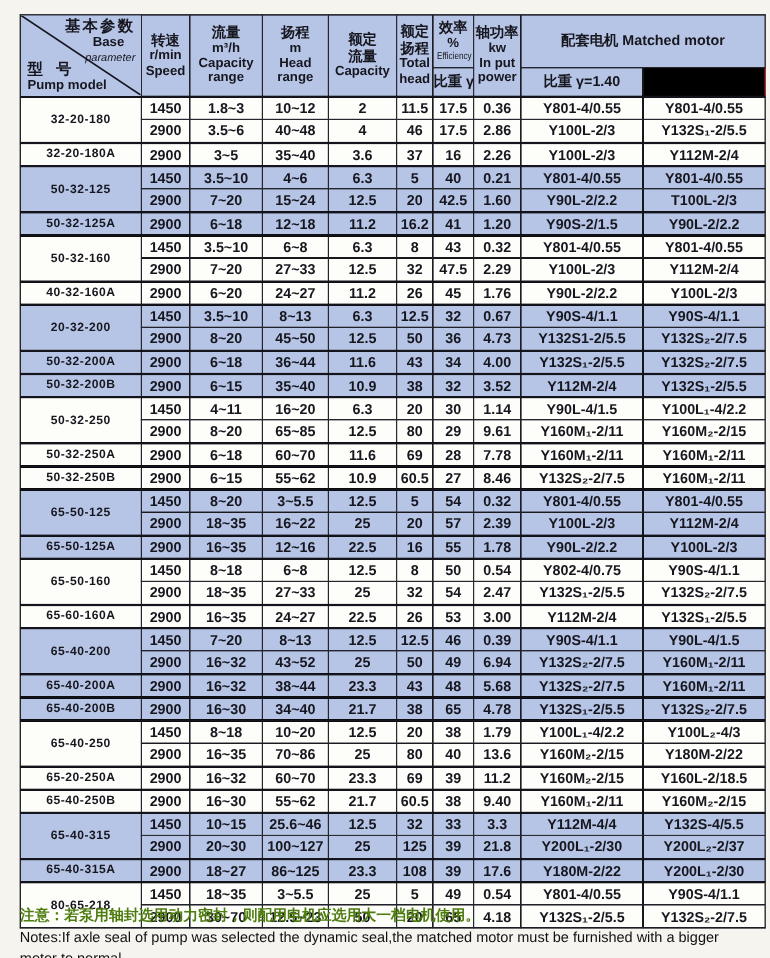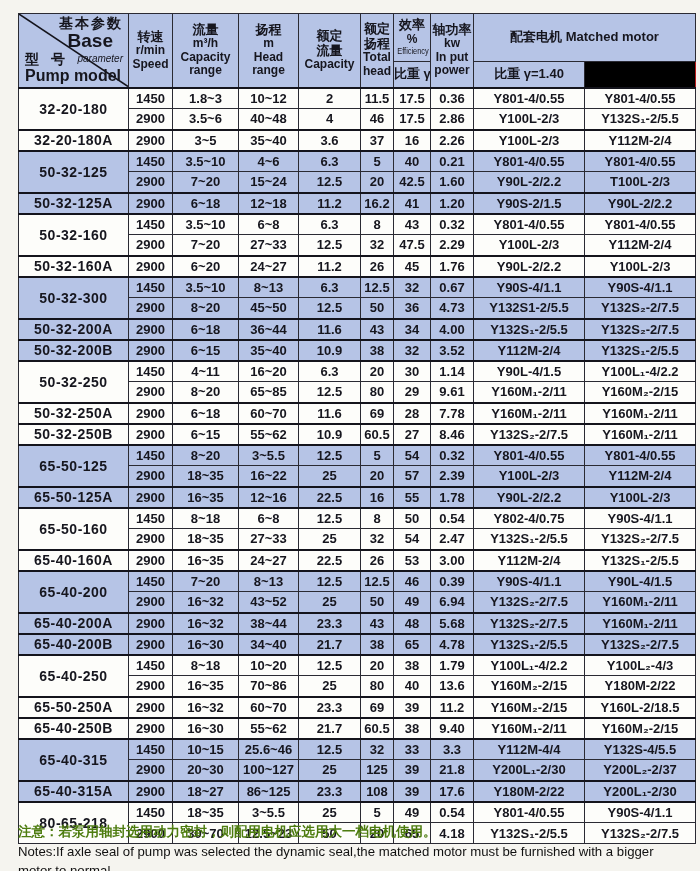--- a/index.html
+++ b/index.html
@@ -32,36 +32,36 @@
     white-space:nowrap;
   }
   
   thead th{background:#b6c4e6;line-height:1.12;}
   tr.h1{height:48px;}
   tr.h2{height:26px;}
   th.corner{position:relative;padding:0;}
   th.corner svg{position:absolute;top:0;left:0;width:100%;height:100%;}
   .corner-top{position:absolute;top:2px;right:5px;text-align:right;line-height:1.05;}
   .corner-top .cn{font-size:14px;letter-spacing:2px;}
-  .corner-top .en1{font-size:19px;margin-right:10px;margin-top:13px;}
+  .corner-top .en1{font-size:12px;margin-right:10px;margin-top:13px;}
   .corner-top .en2{font-size:10px;font-weight:400;font-style:italic;}
   .corner-bot{position:absolute;bottom:2px;left:6px;text-align:left;line-height:1.1;}
   .corner-bot .cn{font-size:14px;letter-spacing:4px;}
-  .corner-bot .en{font-size:16px;}
+  .corner-bot .en{font-size:12px;}
   .hcn{font-size:13px;display:block;}
   .hsub{font-size:12px;display:block;font-weight:700;}
   .hen{font-size:12px;display:block;}
   .heff{font-size:9px;display:block;transform:scaleX(.82);font-weight:400;}
   th.motor{font-size:14px;}
   
   tbody tr{height:21px;}
   tbody td{background:#fdfdfa;}
   tbody tr.shaded td{background:#b6c4e6;}
   tbody tr.group-start td{border-top:2px solid #14141c;}
-  tbody td.model{font-size:14px;letter-spacing:.5px;}
+  tbody td.model{font-size:11px;letter-spacing:.5px;}
   
   .notes{position:absolute;left:18px;top:822px;width:670px;line-height:1.45;}
   .note-cn{font-size:13.5px;font-weight:700;color:#4d7c0f;}
   .note-en{font-size:13.2px;font-weight:400;color:#111;}
 </style>
 </head>
 <body>
 
 <div class="sheet">
 
@@ -228,33 +228,33 @@
           <td>7~20</td>
           <td>27~33</td>
           <td>12.5</td>
           <td>32</td>
           <td>47.5</td>
           <td>2.29</td>
           <td>Y100L-2/3</td>
           <td>Y112M-2/4</td>
         </tr>
         <tr class=" group-start">
-          <td rowspan="1" class="model">50-32-160A</td>
+          <td rowspan="1" class="model">40-32-160A</td>
           <td>2900</td>
           <td>6~20</td>
           <td>24~27</td>
           <td>11.2</td>
           <td>26</td>
           <td>45</td>
           <td>1.76</td>
           <td>Y90L-2/2.2</td>
           <td>Y100L-2/3</td>
         </tr>
         <tr class="shaded group-start">
-          <td rowspan="2" class="model">50-32-300</td>
+          <td rowspan="2" class="model">20-32-200</td>
           <td>1450</td>
           <td>3.5~10</td>
           <td>8~13</td>
           <td>6.3</td>
           <td>12.5</td>
           <td>32</td>
           <td>0.67</td>
           <td>Y90S-4/1.1</td>
           <td>Y90S-4/1.1</td>
         </tr>
@@ -392,21 +392,21 @@
           <td>18~35</td>
           <td>27~33</td>
           <td>25</td>
           <td>32</td>
           <td>54</td>
           <td>2.47</td>
           <td>Y132S₁-2/5.5</td>
           <td>Y132S₂-2/7.5</td>
         </tr>
         <tr class=" group-start">
-          <td rowspan="1" class="model">65-40-160A</td>
+          <td rowspan="1" class="model">65-60-160A</td>
           <td>2900</td>
           <td>16~35</td>
           <td>24~27</td>
           <td>22.5</td>
           <td>26</td>
           <td>53</td>
           <td>3.00</td>
           <td>Y112M-2/4</td>
           <td>Y132S₁-2/5.5</td>
         </tr>
@@ -474,21 +474,21 @@
           <td>16~35</td>
           <td>70~86</td>
           <td>25</td>
           <td>80</td>
           <td>40</td>
           <td>13.6</td>
           <td>Y160M₂-2/15</td>
           <td>Y180M-2/22</td>
         </tr>
         <tr class=" group-start">
-          <td rowspan="1" class="model">65-50-250A</td>
+          <td rowspan="1" class="model">65-20-250A</td>
           <td>2900</td>
           <td>16~32</td>
           <td>60~70</td>
           <td>23.3</td>
           <td>69</td>
           <td>39</td>
           <td>11.2</td>
           <td>Y160M₂-2/15</td>
           <td>Y160L-2/18.5</td>
         </tr>

